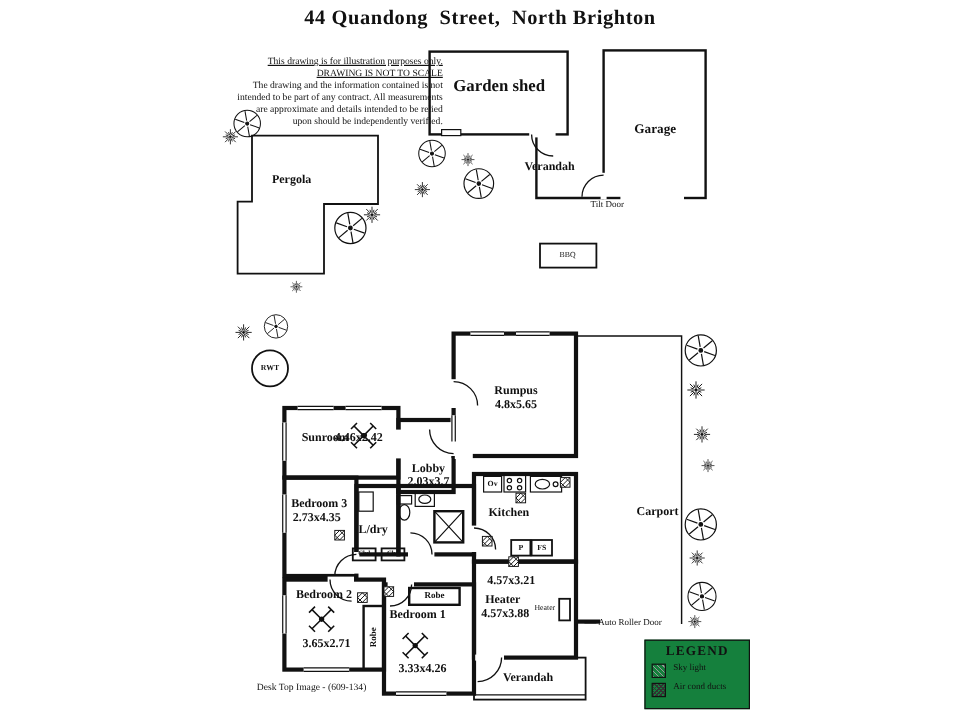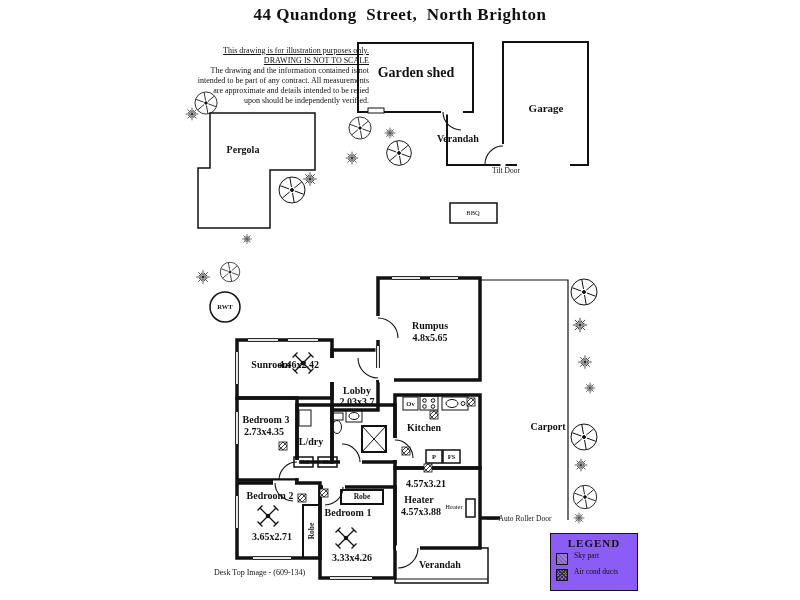--- a/index.html
+++ b/index.html
@@ -11,21 +11,21 @@
   .title{font-size:17px;font-weight:bold;white-space:pre;letter-spacing:.5px;}
   .tiny{font-size:6.5px;font-weight:bold;}
   .micro{font-size:5.5px;font-weight:bold;}
   .small{font-size:7.5px;font-weight:bold;}
   .vert{transform:translate(-50%,-50%) rotate(-90deg);}
   .disclaimer{position:absolute;left:197px;top:30px;width:172px;text-align:right;
               font-size:8px;line-height:1.25;font-weight:normal;margin-top:16px;}
   .disclaimer .u{text-decoration:underline;display:block;}
   .footer{position:absolute;left:214px;top:568px;font-size:8px;}
   .legend{position:absolute;left:537px;top:533px;width:88px;height:58px;
-          border:1.5px solid #111;background:#8b5cf6;box-sizing:border-box;padding:3px 5px;margin-left:13px;}
+          border:1.5px solid #111;background:#15803d;box-sizing:border-box;padding:3px 5px;}
   .legend .lt{text-align:center;font-weight:bold;font-size:11px;letter-spacing:1px;}
   .legrow{display:flex;align-items:flex-start;gap:6px;margin-top:3px;}
   .sw{width:10px;height:10px;border:1px solid #111;flex:none;margin-top:1px;}
   .sw-sky{background:repeating-linear-gradient(45deg,#9a9a9a 0 1px,transparent 1px 3px);}
   .sw-ac{background:repeating-linear-gradient(45deg,#333 0 1px,transparent 1px 2.5px),
                     repeating-linear-gradient(-45deg,#333 0 1px,transparent 1px 2.5px);}
   .legtxt{font-size:7.5px;line-height:1.15;width:48px;}
 </style>
 </head>
 <body>
@@ -271,21 +271,21 @@
   <div class="lbl micro" style="left:327.5px;top:462px;">Cbd</div>
   <div class="lbl small" style="left:362px;top:497px;">Robe</div>
   <div class="lbl small vert" style="left:311.5px;top:531px;">Robe</div>
   <div class="lbl tiny" style="left:454px;top:507px;font-weight:normal;">Heater</div>
   <div class="lbl small" style="left:525px;top:519px;font-weight:normal;">Auto Roller Door</div>
 
   <div class="legend">
     <div class="lt">LEGEND</div>
     <div class="legrow">
       <span class="sw sw-sky"></span>
-      <span class="legtxt">Sky part</span>
+      <span class="legtxt">Sky light</span>
     </div>
     <div class="legrow">
       <span class="sw sw-ac"></span>
       <span class="legtxt">Air cond ducts</span>
     </div>
   </div>
 
   <div class="footer">Desk Top Image - (609-134)</div>
 </div>
 

